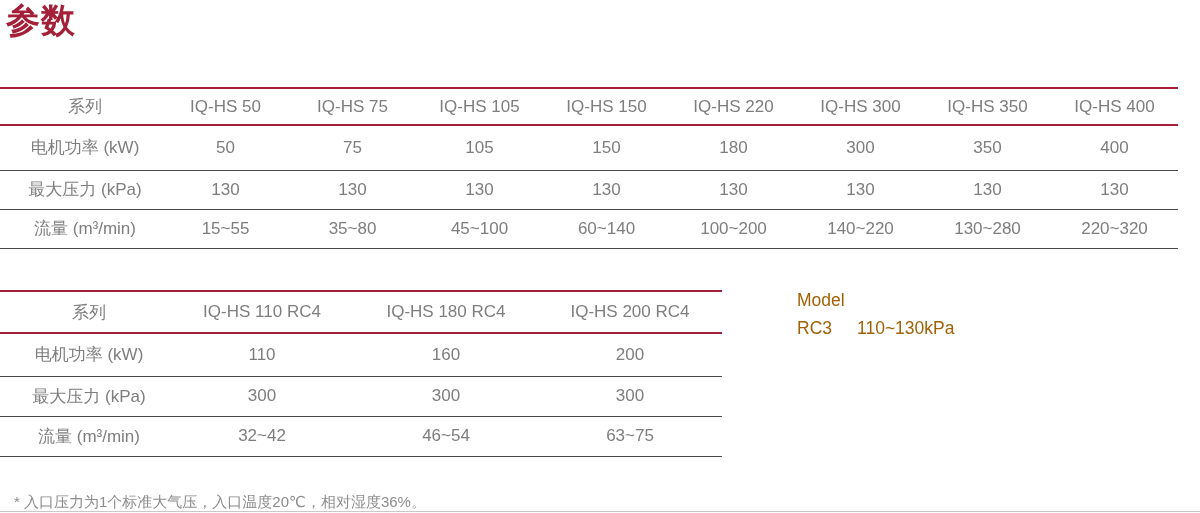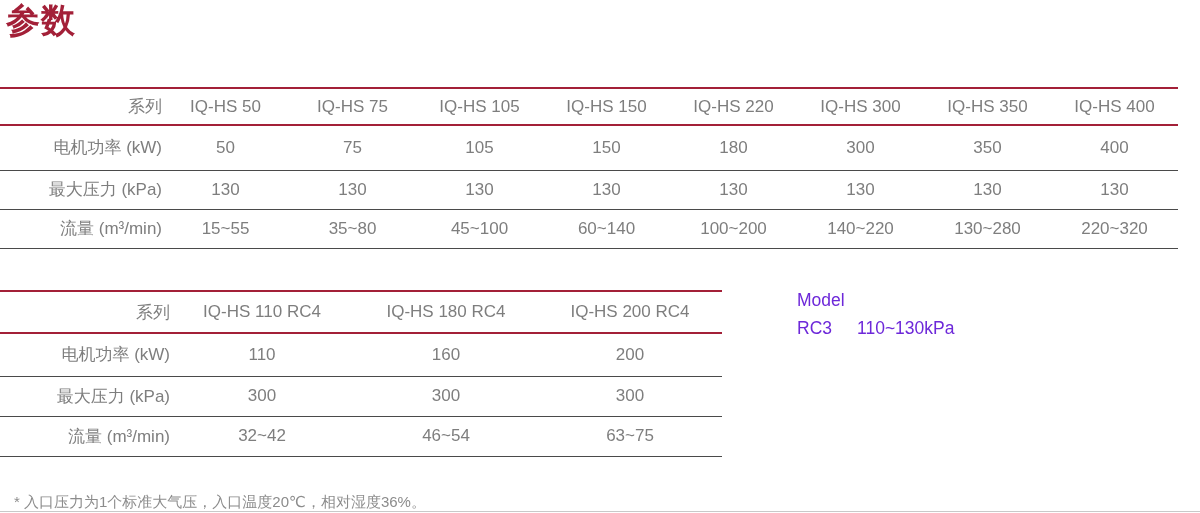--- a/index.html
+++ b/index.html
@@ -29,21 +29,21 @@
   th, td {
     font-weight: normal;
     color: #7E7E7E;
     font-size: 17px;
     text-align: center;
     padding: 0;
     vertical-align: middle;
     white-space: nowrap;
   }
   td.label, th.label {
-    text-align: right;
+    text-align: center;
     padding-left: 8px;
   }
 
   .spec-table thead tr {
     border-top: 2px solid #A32038;
     border-bottom: 2px solid #A32038;
   }
   .spec-table tbody tr {
     border-bottom: 1px solid #4A4A4A;
     padding-left: 21px;
@@ -57,21 +57,21 @@
 
   .table-2 { top: 290px; width: 722px; }
   .table-2 thead tr { height: 42px; }
   .table-2 tbody tr.r0 { height: 43px; }
   .table-2 tbody tr.r1 { height: 40px; }
   .table-2 tbody tr.r2 { height: 40px; }
 
   .legend {
     position: absolute;
     top: 287px; left: 797px;
-    color: #6d28d9;
+    color: #a16207;
     font-size: 17.5px;
   }
   .legend-title { line-height: 27.5px; }
   .legend-row { line-height: 27.5px; }
   .legend-code { display: inline-block; width: 60px; }
 
   .footnote {
     position: absolute;
     top: 493px; left: 14px;
     font-size: 15px;

